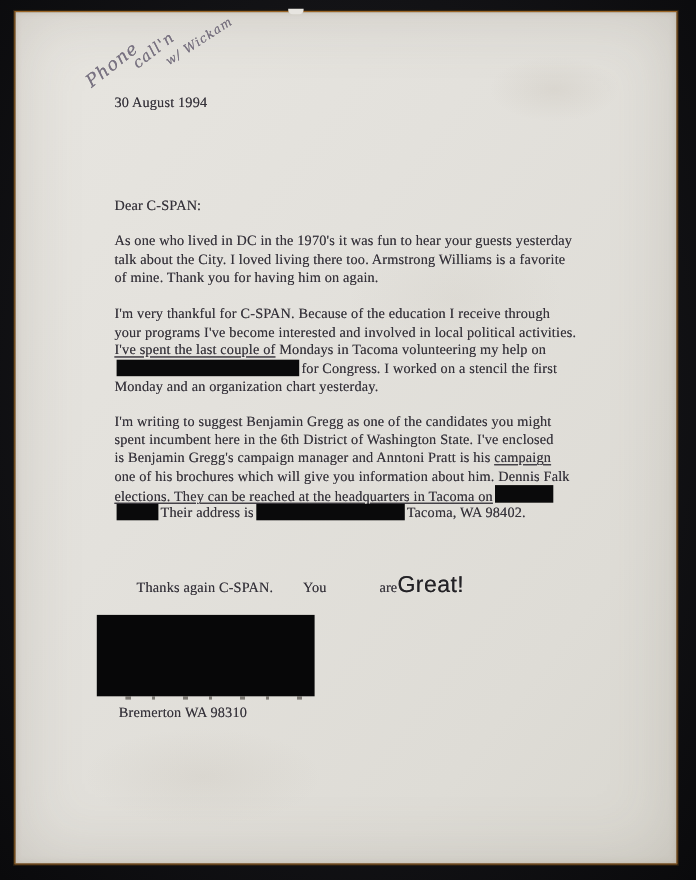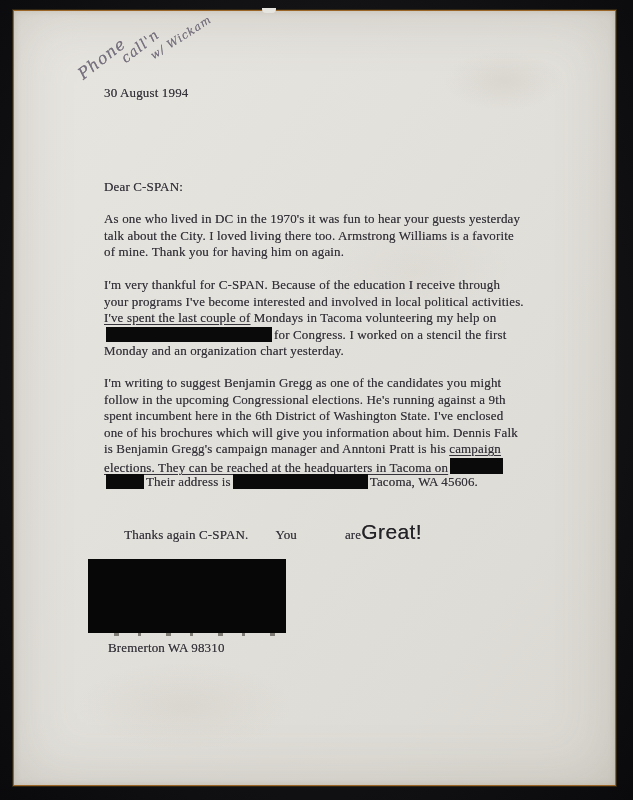--- a/index.html
+++ b/index.html
@@ -77,26 +77,25 @@
         </div>
         <div class="para" data-name="para-2">
           <div class="line" data-name="letter-text-line"><span data-name="letter-text-segment">I'm very thankful for C-SPAN. Because of the education I receive through</span></div>
           <div class="line" data-name="letter-text-line"><span data-name="letter-text-segment">your programs I've become interested and involved in local political activities.</span></div>
           <div class="line" data-name="letter-text-line"><span class="ul" data-name="letter-text-segment">I've spent the last couple of</span><span data-name="letter-text-segment"> Mondays in Tacoma volunteering my help on</span></div>
           <div class="line" data-name="letter-text-line"><span class="redact" data-name="redaction-box" style="width: 166px;"></span><span data-name="letter-text-segment">for Congress. I worked on a stencil the first</span></div>
           <div class="line" data-name="letter-text-line"><span data-name="letter-text-segment">Monday and an organization chart yesterday.</span></div>
         </div>
         <div class="para" data-name="para-3">
           <div class="line" data-name="letter-text-line"><span data-name="letter-text-segment">I'm writing to suggest Benjamin Gregg as one of the candidates you might</span></div>
-          <div class="line" data-name="letter-text-line"><span data-name="letter-text-segment">follow in the upcoming Congressional elections. He's running against a 9th</span></div>
           <div class="line" data-name="letter-text-line"><span data-name="letter-text-segment">spent incumbent here in the 6th District of Washington State. I've enclosed</span></div>
+          <div class="line" data-name="letter-text-line"><span data-name="letter-text-segment">is Benjamin Gregg's campaign manager and Anntoni Pratt is his </span><span class="ul" data-name="letter-text-segment">campaign</span></div>
           <div class="line" data-name="letter-text-line"><span data-name="letter-text-segment">one of his brochures which will give you information about him. Dennis Falk</span></div>
-          <div class="line" data-name="letter-text-line"><span data-name="letter-text-segment">is Benjamin Gregg's campaign manager and Anntoni Pratt is his </span><span class="ul" data-name="letter-text-segment">campaign</span></div>
           <div class="line" data-name="letter-text-line"><span class="ul" data-name="letter-text-segment">elections. They can be reached at the headquarters in Tacoma on</span><span class="redact tall" data-name="redaction-box" style="width: 53px;"></span></div>
-          <div class="line" data-name="letter-text-line"><span class="redact" data-name="redaction-box" style="width: 38px;"></span><span data-name="letter-text-segment">Their address is</span><span class="redact" data-name="redaction-box" style="width: 135px;"></span><span data-name="letter-text-segment">Tacoma, WA 45606.</span></div>
+          <div class="line" data-name="letter-text-line"><span class="redact" data-name="redaction-box" style="width: 38px;"></span><span data-name="letter-text-segment">Their address is</span><span class="redact" data-name="redaction-box" style="width: 135px;"></span><span data-name="letter-text-segment">Tacoma, WA 98402.</span></div>
         </div>
       </div>
 
     <div class="abs thanks" data-name="thanks-line">
       <span data-name="thanks-text">Thanks again C-SPAN.</span><span class="t2" data-name="thanks-text">You</span><span class="t3" data-name="thanks-text">are</span><span class="t4" data-name="great-emphasis-text">Great!</span>
     </div>
 
     <div class="abs closing" data-name="closing-line">Sincerely yours,</div>
 
     <div class="sig-redact" data-name="signature-redaction-box"></div>

